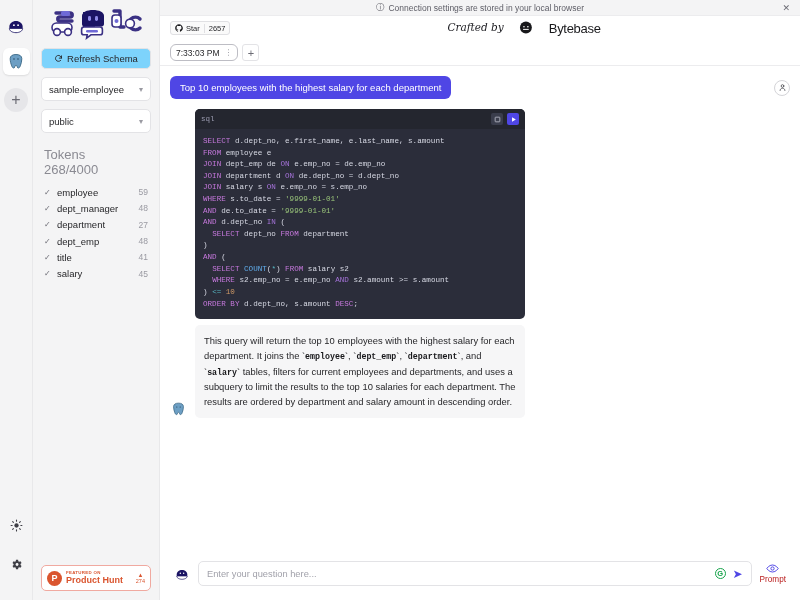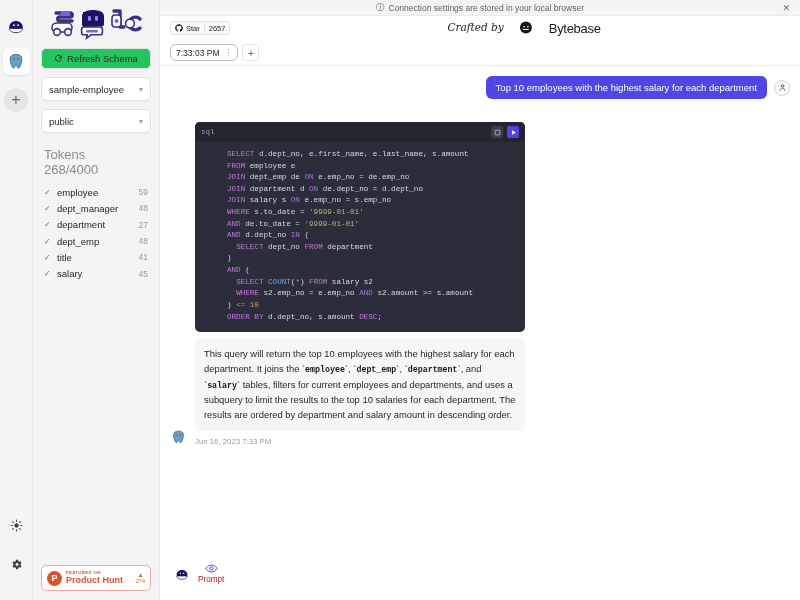--- a/index.html
+++ b/index.html
@@ -39,21 +39,21 @@
   .sidebar {
     width: 127px; height: 600px; flex: 0 0 127px;
     background: #f4f4f5;
     border-right: 1px solid #e8e8ea;
     display: flex; flex-direction: column;
     padding: 0 8px;
   }
   .brand { height: 44px; display: flex; align-items: center; justify-content: center; padding-top: 4px; }
   .btn-refresh {
     margin-top: 4px;
-    height: 21px; background: #22c55e; border: 1px solid #e3e3e6; border-radius: 5px;
+    height: 21px; background: #7dd3fc; border: 1px solid #e3e3e6; border-radius: 5px;
     display: flex; align-items: center; justify-content: center; gap: 4px;
     font-size: 9.5px; color: #27272a; cursor: pointer;
   }
   .select {
     margin-top: 8px; height: 24px; background: #fff;
     border: 1px solid #e3e3e6; border-radius: 5px;
     display: flex; align-items: center; justify-content: space-between;
     padding: 0 7px; font-size: 9.5px; color: #27272a; cursor: pointer;
   }
   .chev { color: #9a9aa2; font-size: 8px; }
@@ -122,21 +122,21 @@
   }
   .tab-dots { color: #9a9aa2; font-size: 8px; letter-spacing: 0; }
   .tab-add {
     width: 17px; height: 17px; border: 1px solid #e3e3e6; border-radius: 3px;
     display: flex; align-items: center; justify-content: center;
     color: #6b6b74; font-size: 11px; background: #fff; cursor: pointer;
   }
 
   .chat { flex: 1; overflow: hidden; padding: 10px 10px 0 10px; position: relative; }
 
-  .msg-user { display: flex; justify-content: flex-end; align-items: center; gap: 7px; margin-bottom: 23px; }
+  .msg-user { display: flex; justify-content: space-between; align-items: center; gap: 7px; margin-bottom: 10px; }
   .bubble-user {
     background: #4f46e5; color: #fff; border-radius: 6px;
     padding: 6px 10px; font-size: 9.5px; max-width: 430px;
   }
   .avatar-user {
     width: 16px; height: 16px; border-radius: 50%; border: 1px solid #d4d4d8;
     display: flex; align-items: center; justify-content: center; flex: 0 0 16px;
   }
 
   .msg-bot { display: flex; align-items: flex-end; gap: 8px; }
@@ -154,21 +154,21 @@
     width: 12px; height: 12px; border-radius: 2px; background: #3a3d4c;
     display: flex; align-items: center; justify-content: center; cursor: pointer;
   }
   .act-run {
     width: 12px; height: 12px; border-radius: 2px; background: #4f46e5;
     display: flex; align-items: center; justify-content: center; cursor: pointer;
   }
   .code-body {
     padding: 7px 8px 9px 8px;
     font-family: "Liberation Mono", monospace;
-    font-size: 7.6px; line-height: 1.53; white-space: pre; color: #d7d9e4; margin-left: 24px;
+    font-size: 7.6px; line-height: 1.53; white-space: pre; color: #d7d9e4;
   }
   .k  { color: #c678dd; }
   .kb { color: #a472d8; }
   .fn { color: #61afef; }
   .st { color: #98c379; }
   .nm { color: #d19a66; }
   .op { color: #56b6c2; }
 
   .bot-text {
     background: #f6f6f7; border-radius: 5px; margin-top: 6px;
@@ -433,35 +433,39 @@
 )
 <span class="k">AND</span> (
   <span class="k">SELECT</span> <span class="fn">COUNT</span>(<span class="op">*</span>) <span class="k">FROM</span> salary s2
   <span class="k">WHERE</span> s2.emp_no = e.emp_no <span class="kb">AND</span> s2.amount &gt;= s.amount
 ) <span class="op">&lt;=</span> <span class="nm">10</span>
 <span class="k">ORDER BY</span> d.dept_no, s.amount <span class="k">DESC</span>;</div>
           </div>
 
           <div class="bot-text"><span>This query will return the top 10 employees with the highest salary for each department. It joins the </span>`<code>employee</code>`<span>, </span>`<code>dept_emp</code>`<span>, </span>`<code>department</code>`<span>, and </span>`<code>salary</code>`<span> tables, filters for current employees and departments, and uses a subquery to limit the results to the top 10 salaries for each department. The results are ordered by department and salary amount in descending order.</span></div>
 
-          <div class="msg-time">Jun 16, 2023 7:33 PM</div>
         </div>
       </div>
     </div>
 
     <div class="composer">
       <div class="composer-avatar">
         <svg width="16" height="16" viewBox="0 0 24 24" aria-hidden="true">
           <path d="M4 13c0-4 3.6-7 8-7s8 3 8 7v1c0 .6-.4 1-1 1H5c-.6 0-1-.4-1-1z" fill="#1b1464"></path>
           <path d="M4 15h16c0 2.8-3.6 5-8 5s-8-2.2-8-5z" fill="#ffffff" stroke="#1b1464" stroke-width="1"></path>
           <circle cx="9.5" cy="11" r="1.1" fill="#ffffff"></circle>
           <circle cx="14.5" cy="11" r="1.1" fill="#ffffff"></circle>
         </svg>
       </div>
 
+      <div class="input-wrap">
+        <input type="text" value="" placeholder="Enter your question here..." style="">
+        <span class="g-icon">G</span>
+        <span class="send-icon">➤</span>
+      </div>
 
       <div class="prompt-btn">
         <svg width="13" height="11" viewBox="0 0 24 20" fill="none" stroke="#4f46e5" stroke-width="1.8">
           <path d="M1.5 10S5.5 3.5 12 3.5 22.5 10 22.5 10 18.5 16.5 12 16.5 1.5 10 1.5 10z"></path>
           <circle cx="12" cy="10" r="3"></circle>
         </svg>
         <span class="prompt-label">Prompt</span>
       </div>
     </div>
   </div>

